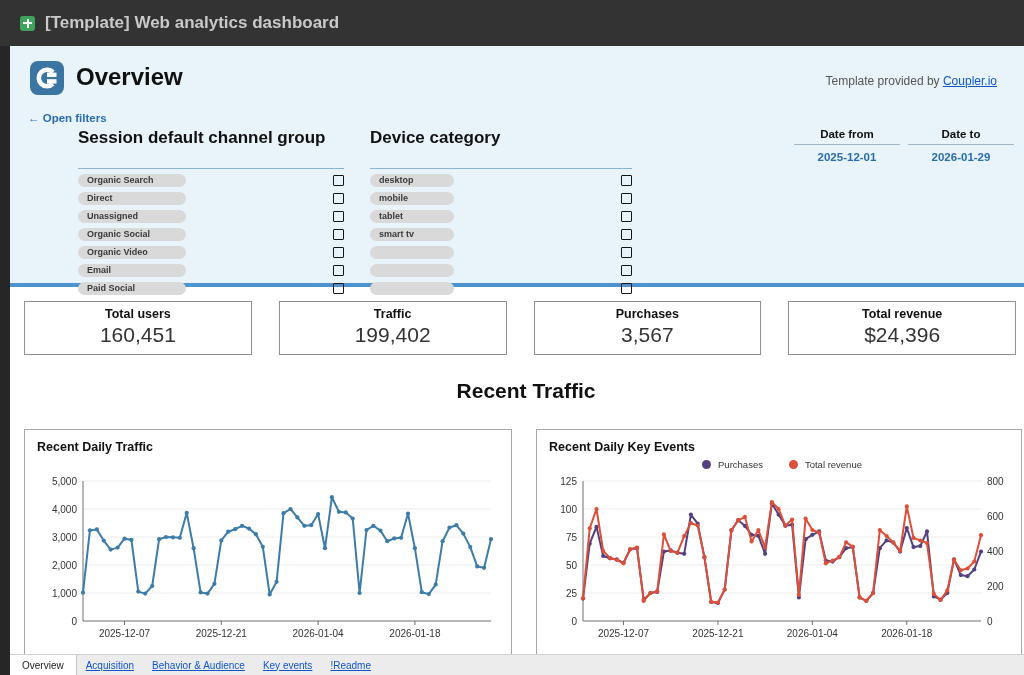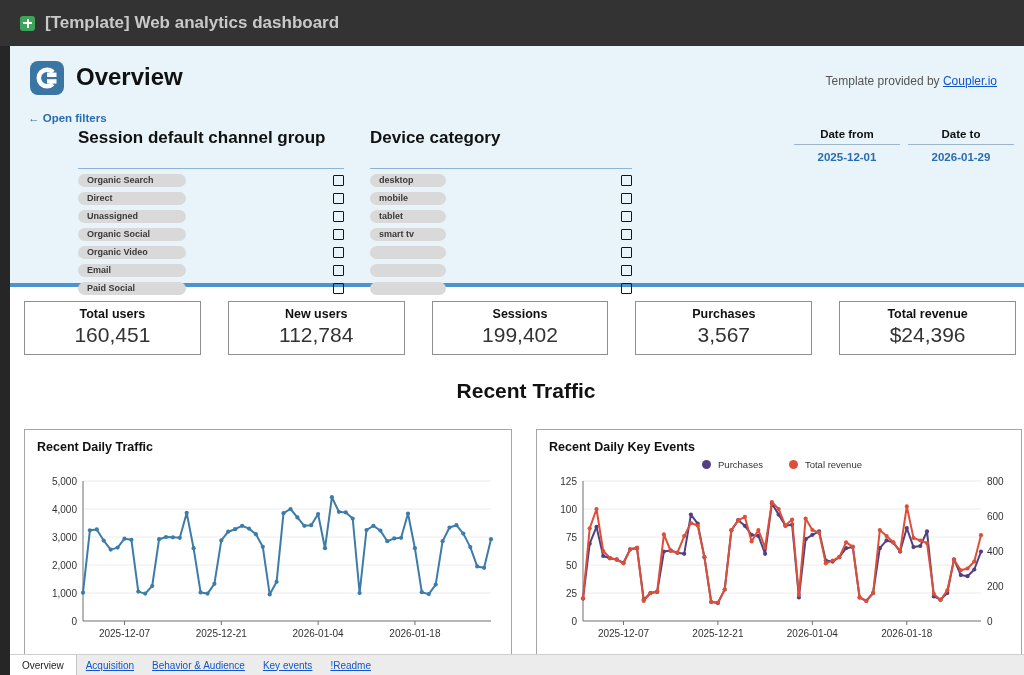--- a/index.html
+++ b/index.html
@@ -23,21 +23,21 @@
   .provided{position:absolute;right:27px;top:28px;font-size:12px;color:#555;}
   .provided a{color:#1155cc;text-decoration:underline;cursor:pointer;}
   .open-filters{position:absolute;left:18px;top:66px;font-size:11.5px;font-weight:bold;color:#2a6cb0;cursor:pointer;}
   .filter-col{position:absolute;top:82px;}
   .col-channel{left:68px;width:266px;}
   .col-device{left:360px;width:262px;}
   .filter-col .col-header{font-size:17px;font-weight:bold;color:#111;border-bottom:1px solid #8ab4d8;padding-bottom:20px;margin-bottom:2px;}
   .filter-row{display:flex;align-items:center;justify-content:space-between;height:18px;}
   .pill{height:13px;border-radius:7px;background:#d9d9d9;font-size:9px;font-weight:bold;color:#3a3a3a;line-height:13px;padding-left:9px;box-sizing:border-box;cursor:pointer;}
   .col-channel .pill{width:108px;}
-  .col-device .pill{width:76px;}
+  .col-device .pill{width:84px;}
   .cb{width:11px;height:11px;border:1.6px solid #141414;border-radius:1px;background:transparent;box-sizing:border-box;cursor:pointer;}
   .dates{position:absolute;right:10px;top:82px;display:flex;gap:8px;}
   .date-block{width:106px;text-align:center;}
   .date-label{font-size:11.5px;font-weight:bold;color:#111;border-bottom:1px solid #9fb6c9;padding-bottom:4px;}
   .date-value{font-size:11.5px;font-weight:bold;color:#2a6cb0;margin-top:6px;cursor:pointer;}
   
   .kpi-row{display:flex;gap:27px;margin:14px 8px 0 14px;}
   .kpi-card{flex:1;border:1px solid #8f8f8f;background:#fff;text-align:center;padding:5px 0 7px;}
   .kpi-label{font-size:12.5px;font-weight:bold;color:#111;}
   .kpi-value{font-size:21px;color:#333;margin-top:2px;}
@@ -164,25 +164,21 @@
       </div>
     </div>
   </div>
 
   <div class="kpi-row">
     <div class="kpi-card">
       <div class="kpi-label">Total users</div>
       <div class="kpi-value">160,451</div>
     </div>
     <div class="kpi-card">
-      <div class="kpi-label">New users</div>
-      <div class="kpi-value">112,784</div>
-    </div>
-    <div class="kpi-card">
-      <div class="kpi-label">Sessions</div>
+      <div class="kpi-label">Traffic</div>
       <div class="kpi-value">199,402</div>
     </div>
     <div class="kpi-card">
       <div class="kpi-label">Purchases</div>
       <div class="kpi-value">3,567</div>
     </div>
     <div class="kpi-card">
       <div class="kpi-label">Total revenue</div>
       <div class="kpi-value">$24,396</div>
     </div>

